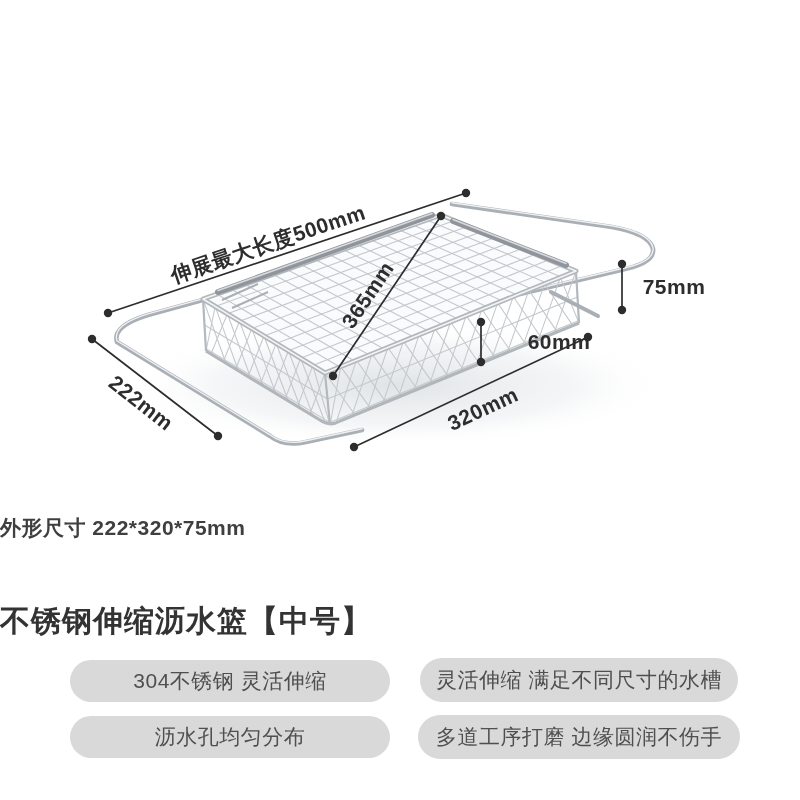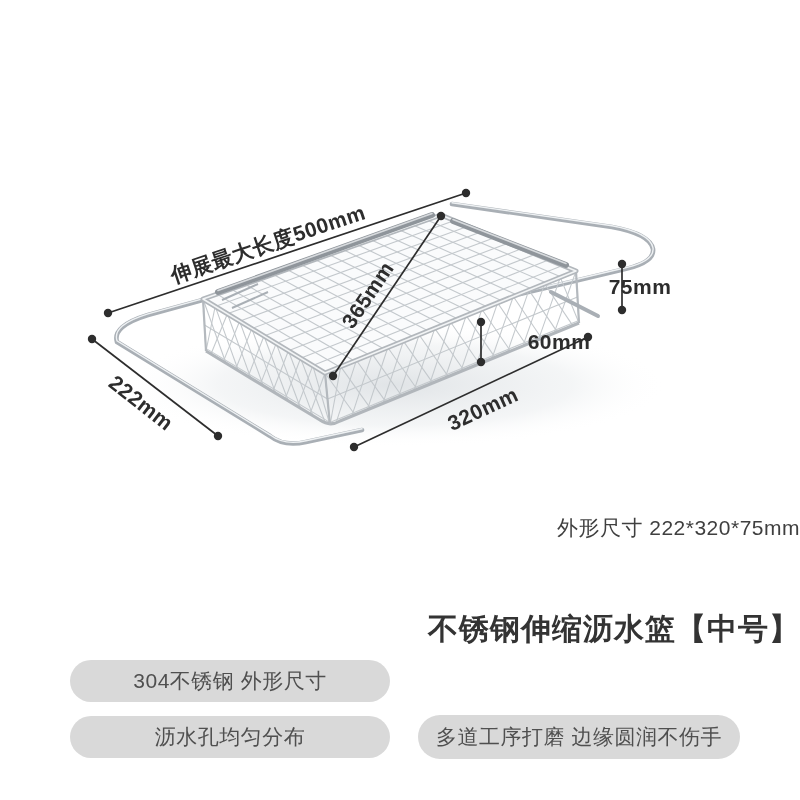--- a/index.html
+++ b/index.html
@@ -12,28 +12,27 @@
   .stage{position:absolute;inset:0;width:800px;height:800px;}
   #art{position:absolute;left:0;top:0;}
   .dim-label{
     position:absolute;
     transform:translate(-50%,-50%) rotate(var(--r,0deg));
     font-size:21px;font-weight:700;color:var(--ink,#2d2d2d);
     white-space:nowrap;letter-spacing:.5px;
   }
   .spec-line{
     position:absolute;left:0;right:0;top:514px;height:28px;line-height:28px;
-    text-align:right;font-size:21px;font-weight:400;color:var(--spec,#3f3f3f);
+    text-align:left;font-size:21px;font-weight:700;color:var(--spec,#3f3f3f);
     letter-spacing:.5px;
   }
   .product-title{
     position:absolute;left:0;right:0;top:600px;height:42px;line-height:42px;
-    text-align:right;font-size:30px;font-weight:700;color:var(--title,#333333);
+    text-align:left;font-size:30px;font-weight:700;color:var(--title,#333333);
     letter-spacing:1px;
-    margin-top:8px;
   }
   .pill{
     position:absolute;background:var(--pill-bg,#d9d9d9);border-radius:22px;
     display:flex;align-items:center;justify-content:center;
     font-size:21px;font-weight:500;color:var(--pill-tx,#4f4f4f);
     white-space:nowrap;letter-spacing:.5px;
   }
   .pill-1{left:70px;top:660px;width:320px;height:42px;}
   .pill-2{left:420px;top:658px;width:318px;height:44px;}
   .pill-3{left:70px;top:716px;width:320px;height:42px;}
@@ -201,24 +200,25 @@
       <circle cx="481" cy="322" r="4.2"></circle>
         <circle cx="481" cy="362" r="4.2"></circle>
       <circle cx="354" cy="447" r="4.2"></circle>
         <circle cx="588" cy="337" r="4.2"></circle>
     </g>
   </svg>
 
   <div class="dim-label" style="left:268px;top:244px;--r:-18.5deg">伸展最大长度500mm</div>
   <div class="dim-label" style="left:141px;top:403px;--r:38deg">222mm</div>
   <div class="dim-label" style="left:368px;top:295px;--r:-56deg">365mm</div>
-  <div class="dim-label" style="left:640px;top:287px;">75mm</div>
+  <div class="dim-label" style="left:674px;top:287px;">75mm</div>
   <div class="dim-label" style="left:519px;top:342px;margin-left:40px;">60mm</div>
   <div class="dim-label" style="left:483px;top:409px;--r:-25deg">320mm</div>
 
   <div class="spec-line">外形尺寸 222*320*75mm</div>
 
   <div class="product-title">不锈钢伸缩沥水篮【中号】</div>
 
-  <div class="pill pill-1">304不锈钢 外形尺寸</div>
+  <div class="pill pill-1">304不锈钢 灵活伸缩</div>
+  <div class="pill pill-2">灵活伸缩 满足不同尺寸的水槽</div>
   <div class="pill pill-4">多道工序打磨 边缘圆润不伤手</div>
   <div class="pill pill-3">沥水孔均匀分布</div>
 </div>
 
 </body></html>

